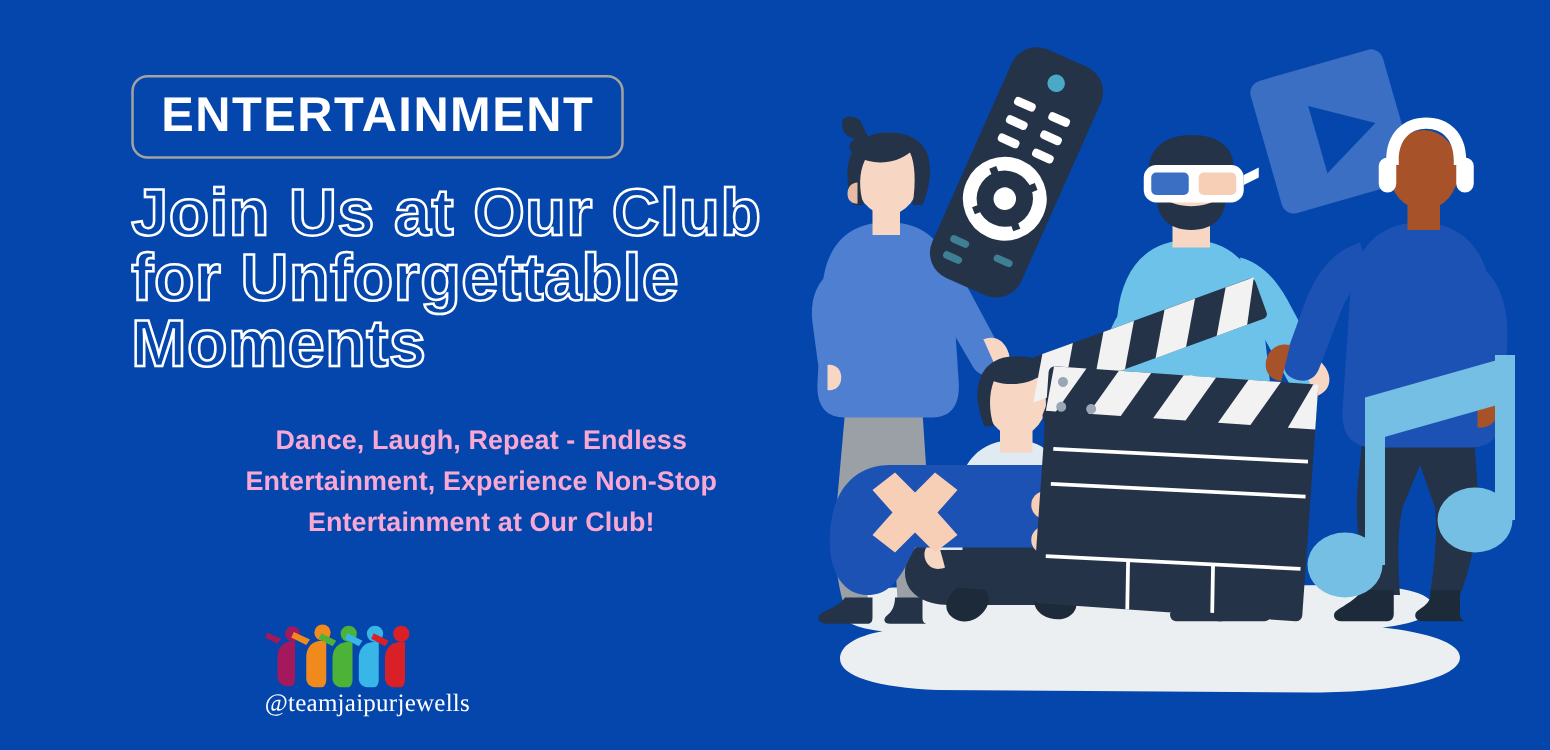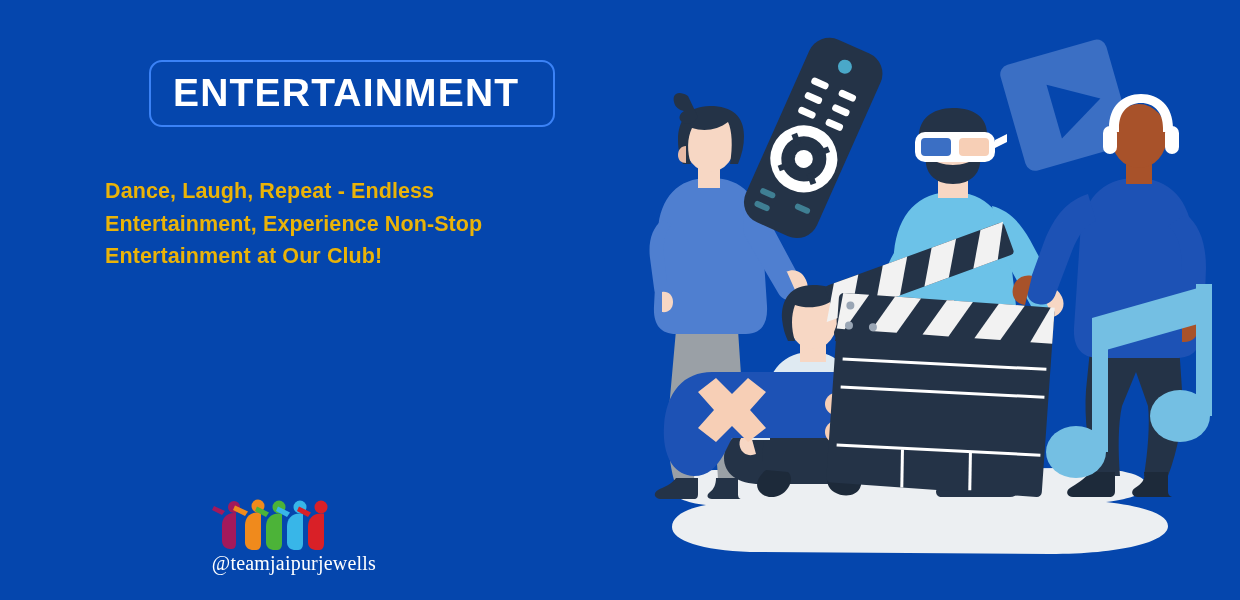--- a/index.html
+++ b/index.html
@@ -20,25 +20,24 @@
   
   .left-col {
     position:absolute;
     left:105px;
     top:60px;
     width:560px;
   }
 
   .badge {
     display:inline-block;
-    border:2px solid #3b82f6;
+    border:2px solid #a3a3a3;
     border-radius:13px;
-    padding:11px 34px 13px 22px;
+    padding:11px 22px 13px 22px;
     margin-bottom:14px;
-    margin-left:44px;
   }
   .badge-text {
     display:block;
     color:#ffffff;
     font-size:39px;
     font-weight:bold;
     letter-spacing:1.2px;
     line-height:1;
   }
 
@@ -49,26 +48,27 @@
     line-height:0.99;
     letter-spacing:0.5px;
     color:transparent;
     -webkit-text-stroke:2px #ffffff;
     text-stroke:2px #ffffff;
     white-space:pre-line;
   }
 
   .subcopy {
     margin-top:34px;
-    color:#eab308;
+    color:#f9a8d4;
     font-size:21.5px;
     font-weight:bold;
     line-height:1.52;
     letter-spacing:0.1px;
     white-space:pre-line;
+    text-align:center;
   }
 
   
   .brand {
     position:absolute;
     left:176px;
     top:498px;
     width:200px;
     text-align:right;
   }
@@ -96,20 +96,23 @@
 <body>
 
 <div class="banner">
 
   <div class="left-col">
 
     <div class="badge">
       <span class="badge-text">ENTERTAINMENT</span>
     </div>
 
+    <h1 class="headline">Join Us at Our Club
+for Unforgettable
+Moments</h1>
 
     <p class="subcopy">Dance, Laugh, Repeat - Endless
 Entertainment, Experience Non-Stop
 Entertainment at Our Club!</p>
   </div>
 
   <div class="brand">
     <svg class="brand-mark" width="128" height="52" viewBox="0 0 128 52">
 
       <g>

